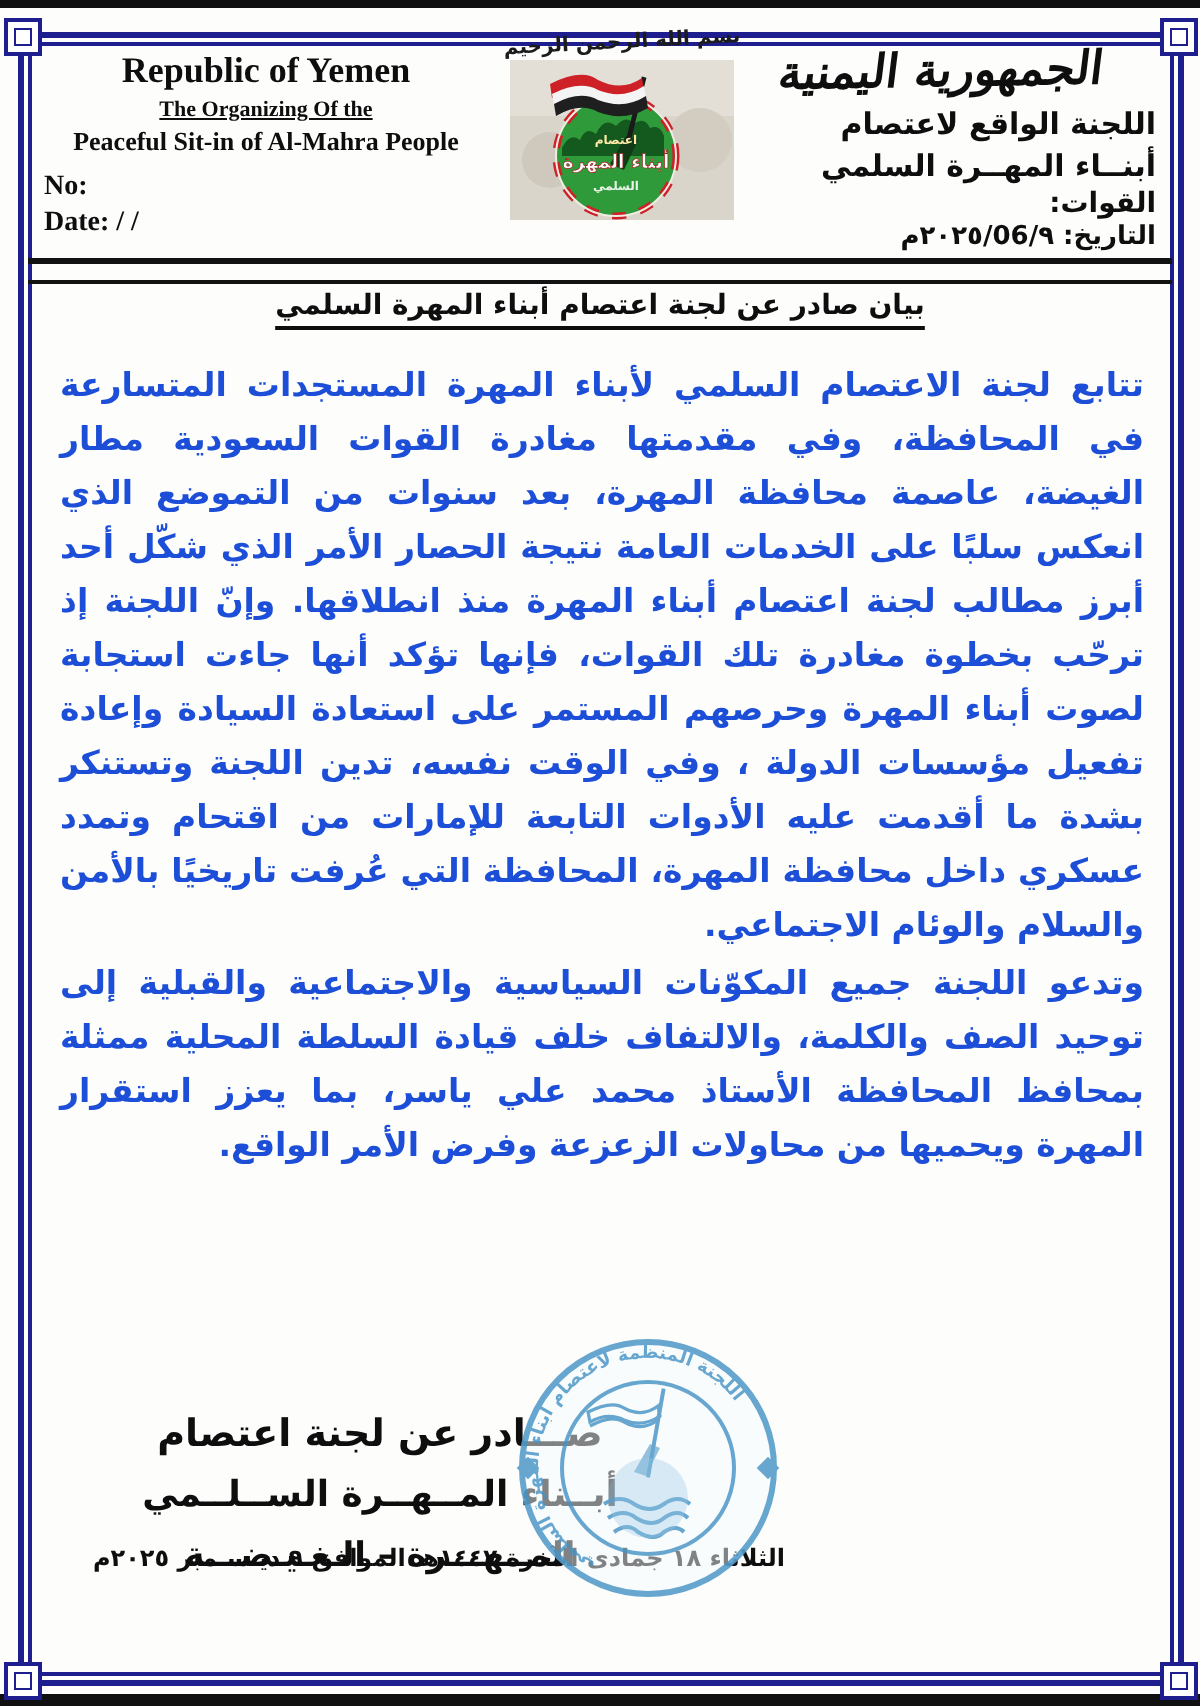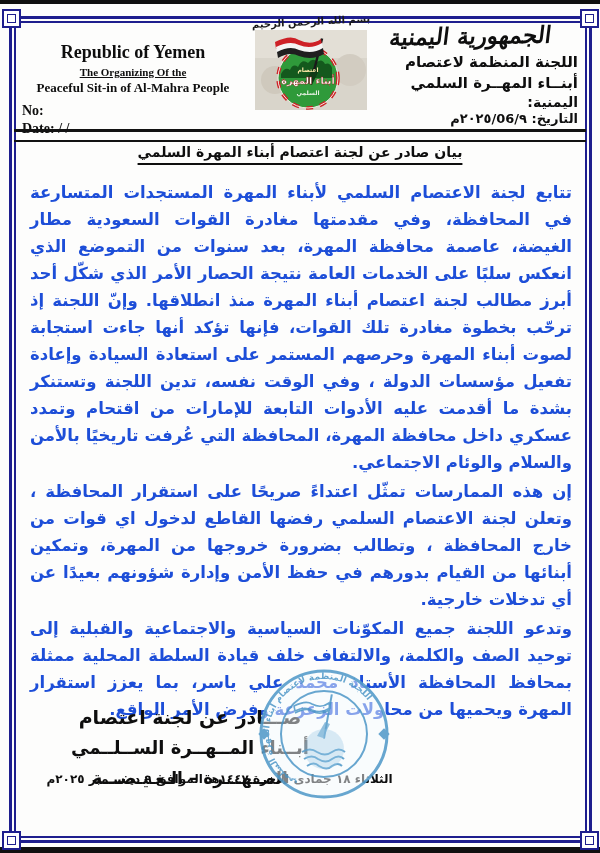--- a/index.html
+++ b/index.html
@@ -15,21 +15,21 @@
            border:3px solid #1e1e8e; pointer-events:none; }
   .frame::before { content:""; position:absolute; inset:2px; border:2px solid #1e1e8e; }
   .knot { position:absolute; width:15px; height:15px; background:#ffffff;
           border:2px solid #1e1e8e; }
   .knot::after { content:""; position:absolute; inset:3px; border:1px solid #1e1e8e; }
   .knot.tl { top:-10px; left:-10px; } .knot.tr { top:-10px; right:-10px; }
   .knot.bl { bottom:-10px; left:-10px; } .knot.br { bottom:-10px; right:-10px; }
 
   
   .header { position:absolute; top:22px; left:22px; right:18px; height:108px; }
-  .hdr-left { position:absolute; left:0; top:20px; width:222px;
+  .hdr-left { position:absolute; left:0; top:3px; width:222px;
               font-family:"Liberation Serif", serif; font-weight:bold; }
   .hdr-left .l1 { font-size:18px; text-align:center; }
   .hdr-left .l2 { font-size:11px; text-align:center; margin-top:3px;text-decoration:underline; }
   .hdr-left .l3 { font-size:13px; text-align:center; margin-top:2px; }
   .hdr-left .no   { font-size:14px; text-align:left; margin-top:7px; }
   .hdr-left .date { font-size:14px; text-align:left; margin-top:2px; }
 
   .hdr-center { position:absolute; left:228px; top:-6px; width:122px; text-align:center; }
   .bismillah { font-size:10px; font-weight:bold; color:#1b1b1b;
                transform:rotate(-3deg); letter-spacing:1px; white-space:nowrap; }
@@ -107,36 +107,35 @@
         <path d="M21,17 q14,-7 23,-2 q12,5 23,-2 l1,6 q-11,7 -24,2 q-9,-5 -22,2 z" fill="#f4f4f4"></path>
         <path d="M22,22 q13,-7 22,-2 q13,5 24,-2 l1,6 q-12,7 -25,2 q-9,-5 -21,2 z" fill="#1f1f1f"></path>
         <text x="53" y="42" text-anchor="middle" font-size="6" font-weight="bold" fill="#ffe9a8">اعتصام</text>
         <text x="53" y="54" text-anchor="middle" font-size="9.5" font-weight="bold" fill="#ffffff" stroke="#a61c1c" stroke-width="0.35">أبناء المهرة</text>
         <text x="53" y="65" text-anchor="middle" font-size="6" font-weight="bold" fill="#e8f2e6">السلمي</text>
       </svg>
     </div>
 
     <div class="hdr-right">
       <div class="calli">الجمهورية اليمنية</div>
-      <div class="r1">اللجنة المنظمة لاعتصام</div>
+      <div class="r1">اللجنة الواقع لاعتصام</div>
       <div class="r2">أبنــاء المهــرة السلمي</div>
-      <div class="rno">اليمنية:</div>
+      <div class="rno">القوات:</div>
       <div class="rdate">التاريخ:  ٢٠٢٥/06/٩م</div>
     </div>
   </div>
 
   <div class="hdr-divider"></div>
 
   <div class="title">
     <span>بيان صادر عن لجنة اعتصام أبناء المهرة السلمي</span>
   </div>
 
   <div class="bodytext">
     <p>تتابع لجنة الاعتصام السلمي لأبناء المهرة المستجدات المتسارعة في المحافظة، وفي مقدمتها مغادرة القوات السعودية مطار الغيضة، عاصمة محافظة المهرة، بعد سنوات من التموضع الذي انعكس سلبًا على الخدمات العامة نتيجة الحصار الأمر الذي شكّل أحد أبرز مطالب لجنة اعتصام أبناء المهرة منذ انطلاقها. وإنّ اللجنة إذ ترحّب بخطوة مغادرة تلك القوات، فإنها تؤكد أنها جاءت استجابة لصوت أبناء المهرة وحرصهم المستمر على استعادة السيادة وإعادة تفعيل مؤسسات الدولة ، وفي الوقت نفسه، تدين اللجنة وتستنكر بشدة ما أقدمت عليه الأدوات التابعة للإمارات من اقتحام وتمدد عسكري داخل محافظة المهرة، المحافظة التي عُرفت تاريخيًا بالأمن والسلام والوئام الاجتماعي.</p>
-    <p>إن هذه الممارسات تمثّل اعتداءً صريحًا على استقرار المحافظة ، وتعلن لجنة الاعتصام السلمي رفضها القاطع لدخول اي قوات من خارج المحافظة ، وتطالب بضرورة خروجها  من المهرة، وتمكين  أبنائها من  القيام بدورهم في حفظ الأمن وإدارة شؤونهم بعيدًا عن أي تدخلات خارجية.</p>
     <p>وتدعو اللجنة جميع المكوّنات السياسية والاجتماعية والقبلية إلى توحيد الصف والكلمة، والالتفاف خلف قيادة السلطة المحلية ممثلة بمحافظ المحافظة الأستاذ محمد علي ياسر، بما يعزز استقرار المهرة ويحميها من محاولات الزعزعة وفرض الأمر الواقع.</p>
   </div>
 
   <div class="footer">
     <div class="signature">
       <div class="s1">صـــادر عن لجنة اعتصام</div>
       <div class="s2">أبــناء المــهــرة الســلــمي</div>
       <div class="s3">المــهـــرة – الـغـيـضـــة</div>
     </div>
     <div class="sig-date">الثلاثاء ١٨ جمادى الآخرة ١٤٤٧هـ الموافق ٩ ديـسـمبر ٢٠٢٥م</div>

